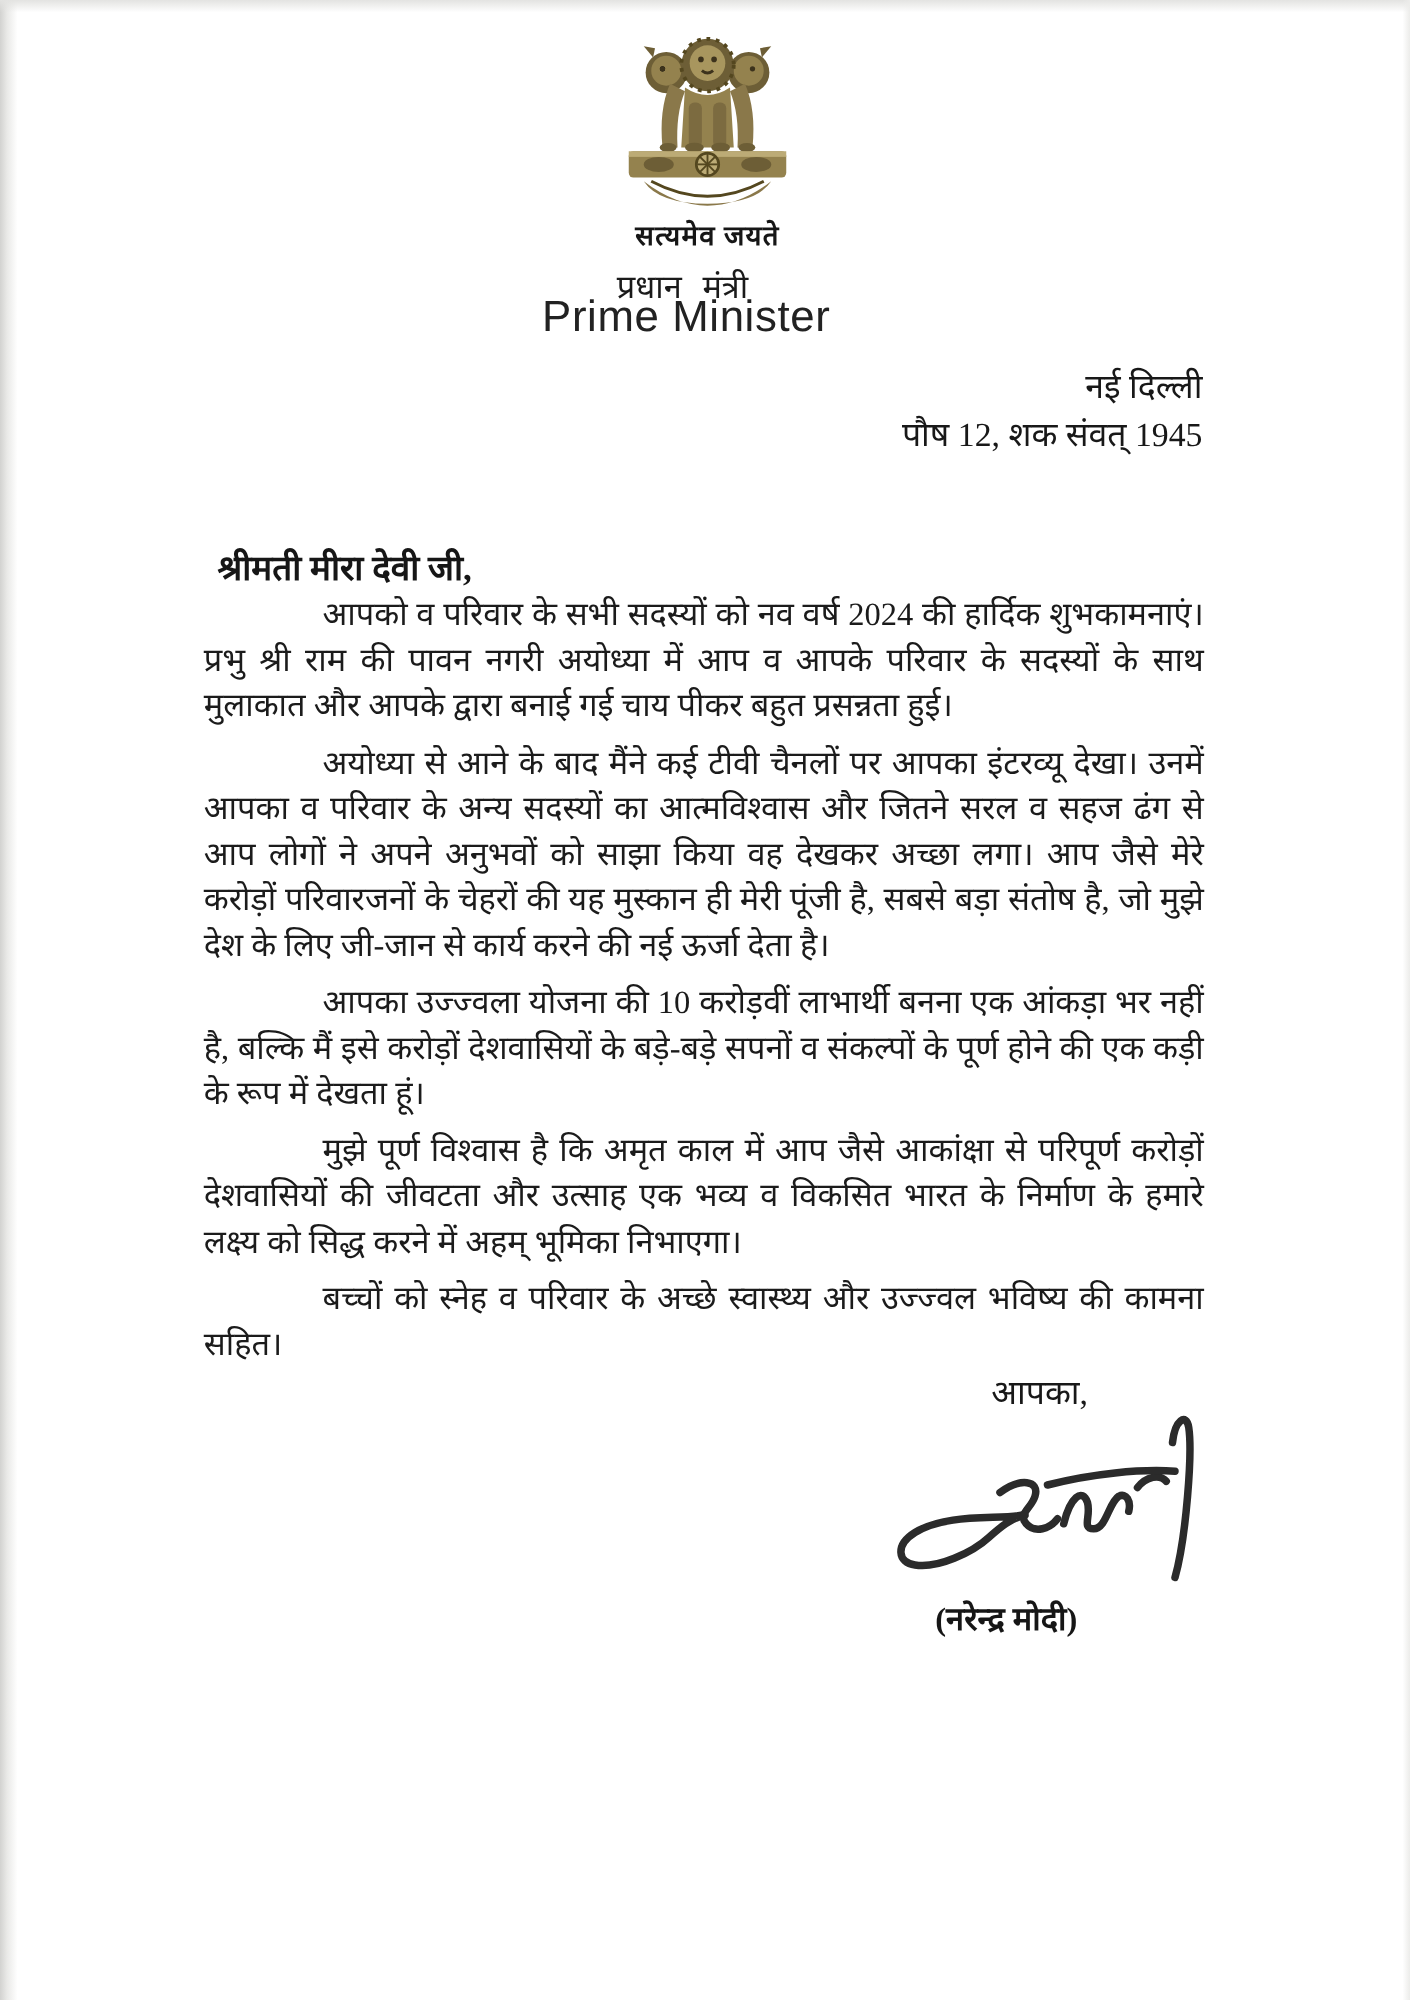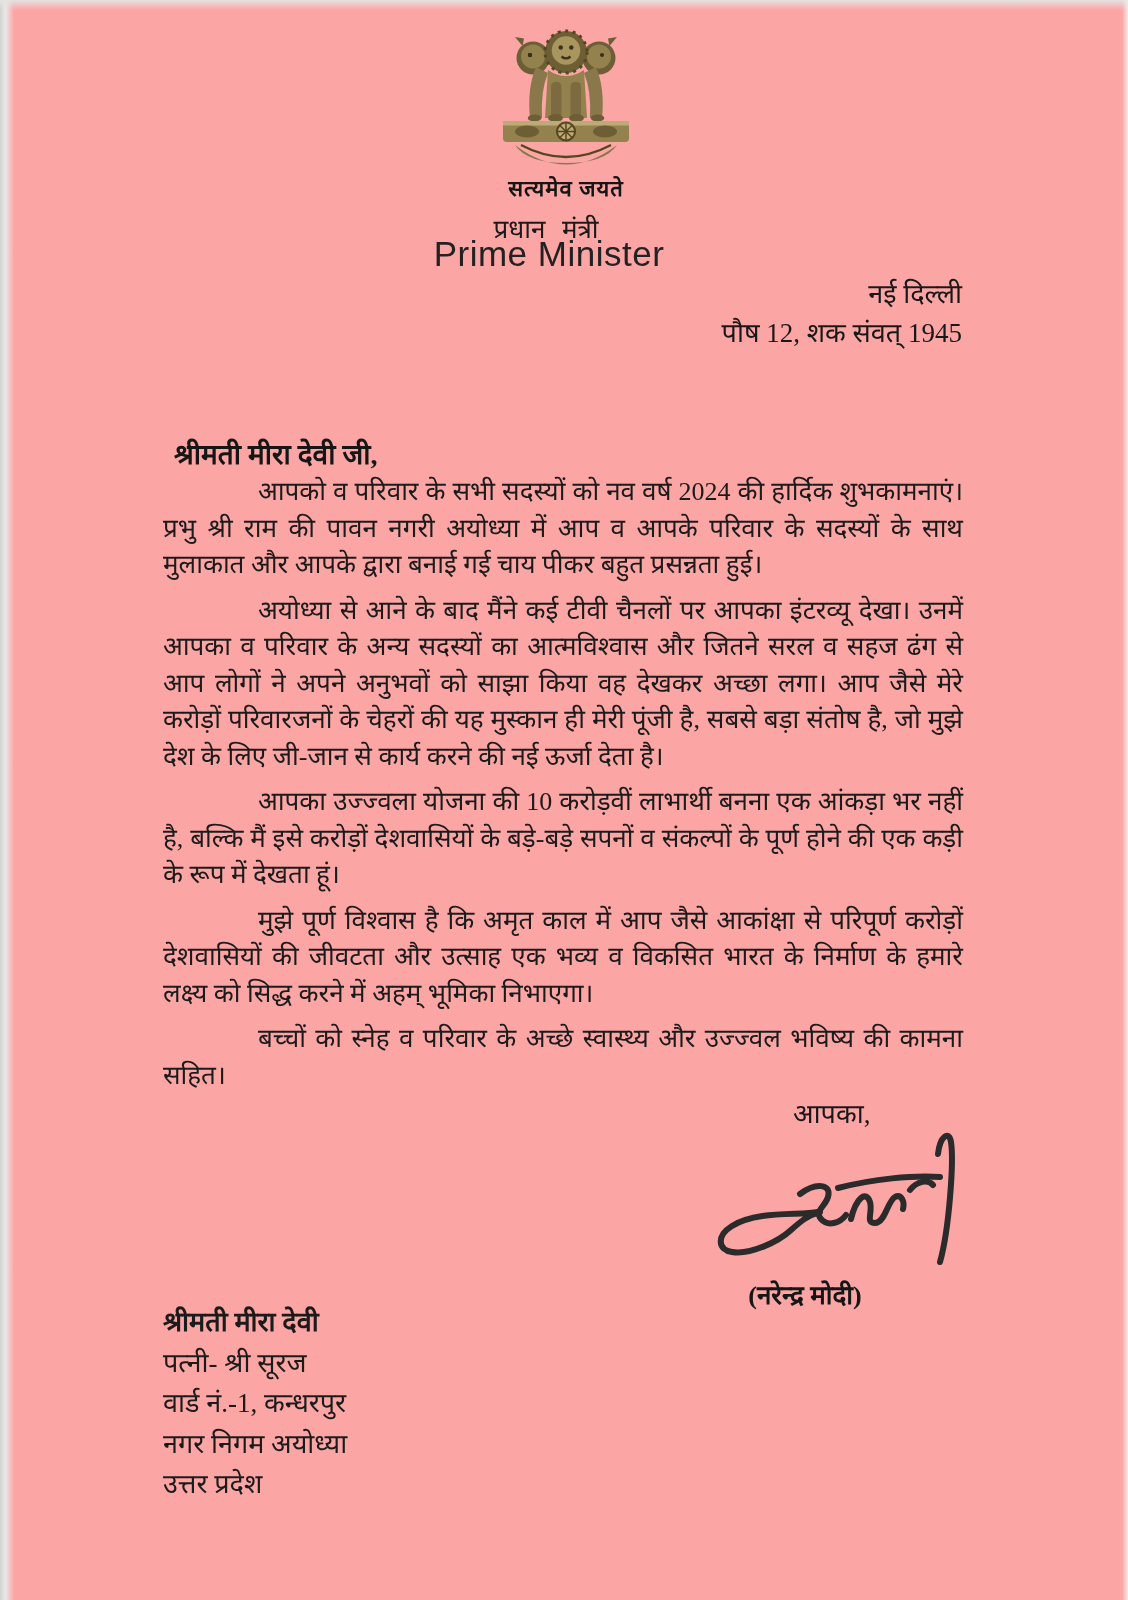--- a/index.html
+++ b/index.html
@@ -3,21 +3,21 @@
 <meta charset="utf-8">
 <style>
   * { margin:0; padding:0; box-sizing:border-box; }
   html,body { background:#e9e9e7; }
   body { font-family:"Liberation Serif","DejaVu Serif",serif; color:#1d1d1d; }
 
   .page {
     position:relative;
     width:1128px; height:1600px;
     margin:0 auto;
-    background:#fca5a5;
+    background:#ffffff;
     overflow:hidden;
   }
   
   .edge-left {
     position:absolute; left:0; top:0; width:14px; height:1600px;
     background:linear-gradient(90deg,#d2d2d0 0%,#e9e9e7 40%,rgba(252,252,250,0) 100%);
   }
   .edge-top {
     position:absolute; left:0; top:0; width:1128px; height:10px;
     background:linear-gradient(180deg,#e3e3e1 0%,rgba(252,252,250,0) 100%);
@@ -39,21 +39,21 @@
     word-spacing:10px;
   }
   .title-en {
     position:absolute; left:314px; top:234px; width:470px;
     text-align:center; font-size:35px; color:#222;
     font-family:"Liberation Sans","DejaVu Sans",sans-serif;
     letter-spacing:0.5px;
   }
 
   .dateline {
-    position:absolute; right:166px; top:275px;
+    position:absolute; right:166px; top:290px;
     text-align:right; font-size:27px; line-height:39px; color:#181818;
   }
 
   .salutation {
     position:absolute; left:174px; top:434px;
     font-size:28px; font-weight:bold; color:#161616;
   }
 
   .body-text {
     position:absolute; left:163px; top:474px; width:800px;
@@ -169,20 +169,13 @@
 
         <path d="M150 66 C 185 57, 225 53, 252 55"></path>
 
         <path d="M250 32 C 252 14, 261 8, 263 20 C 266 40, 261 108, 252 140"></path>
       </g>
     </svg>
   </div>
 
   <div class="signatory">(नरेन्द्र मोदी)</div>
 
-  <div class="address">
-    <div class="addr-name">श्रीमती मीरा देवी</div>
-    <div>पत्नी- श्री सूरज</div>
-    <div>वार्ड नं.-1, कन्धरपुर</div>
-    <div>नगर निगम अयोध्या</div>
-    <div>उत्तर प्रदेश</div>
-  </div>
 </div>
 
 </body></html>

